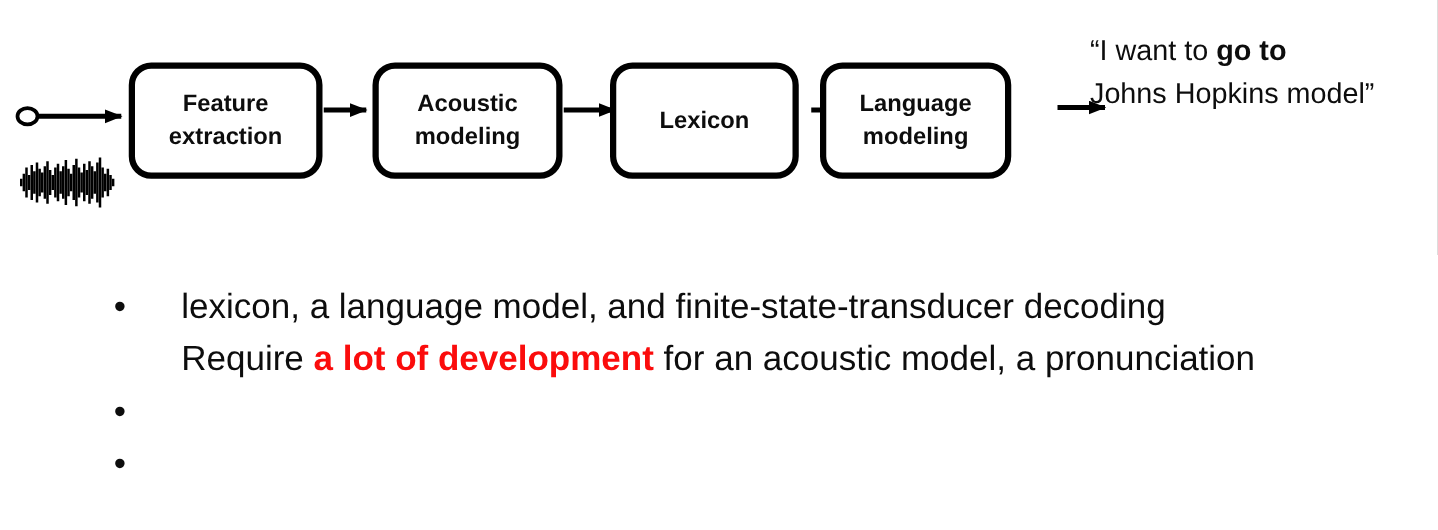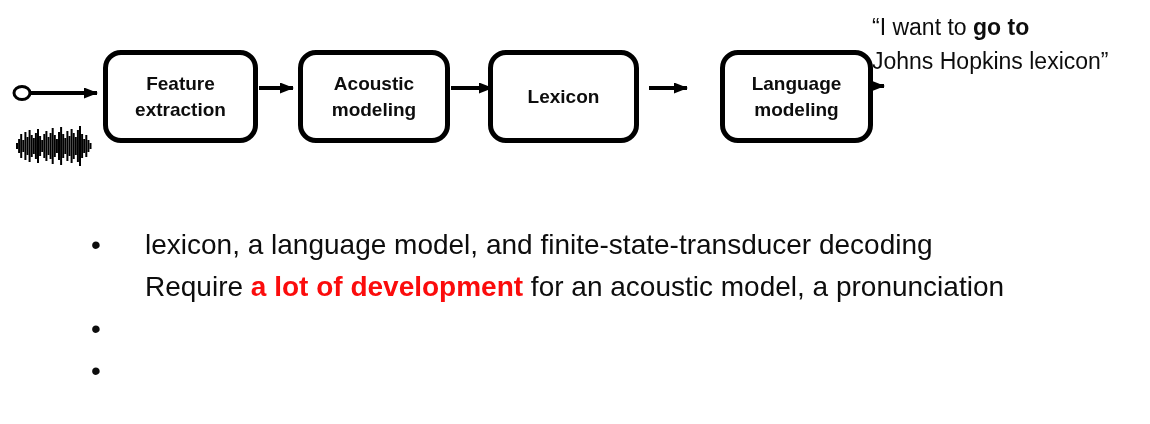--- a/index.html
+++ b/index.html
@@ -13,23 +13,23 @@
   .pbox {
     position:absolute; top:50px; height:93px;
     border:5px solid var(--stroke); border-radius:18px; background:#fff;
     display:flex; align-items:center; justify-content:center;
     text-align:center; font-weight:bold; font-size:19px; line-height:26px;
     white-space:pre-line;
   }
   .pbox.b1 { left:103px; width:155px; }
   .pbox.b2 { left:298px; width:152px;text-align:center; }
   .pbox.b3 { left:488px; width:151px; }
-  .pbox.b4 { left:720px; width:153px; }
+  .pbox.b4 { left:656px; width:153px; }
   .quote {
-    position:absolute; left:872px; top:10px;
+    position:absolute; left:872px; top:23px;
     font-size:23px; line-height:34px; white-space:nowrap;
   }
   .bullets { position:absolute; left:88px; top:224px; }
   .bullet-row { display:flex; align-items:flex-start; }
   .bullet-dot {
     width:57px; flex:0 0 57px; padding-left:3px;
     font-size:28px; line-height:42px;
   }
   .bullet-text { font-size:28px; line-height:42px; }
   .line { white-space:nowrap; }
@@ -96,21 +96,21 @@
   <div class="pbox b1">Feature
 extraction</div>
   <div class="pbox b2">Acoustic
 modeling</div>
   <div class="pbox b3">Lexicon</div>
   <div class="pbox b4">Language
 modeling</div>
 
   <div class="quote">
       <div class="line"><span>“I want to </span><span class="seg-bold">go to</span></div>
-      <div class="line"><span>Johns Hopkins lexicon”</span></div>
+      <div class="line"><span>Johns Hopkins model”</span></div>
     </div>
 
   <div class="bullets" id="bullet-list">
       <div class="bullet-row">
         <div class="bullet-dot">•</div>
         <div class="bullet-text">
           <div class="line"><span>lexicon, a language model, and finite-state-transducer decoding</span></div>
           <div class="line"><span>Require </span><span class="seg-red">a lot of development</span><span> for an acoustic model, a pronunciation</span></div>
         </div>
       </div>

